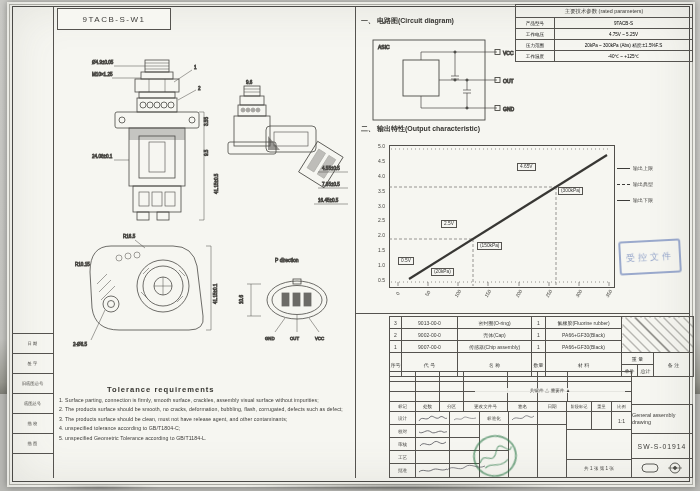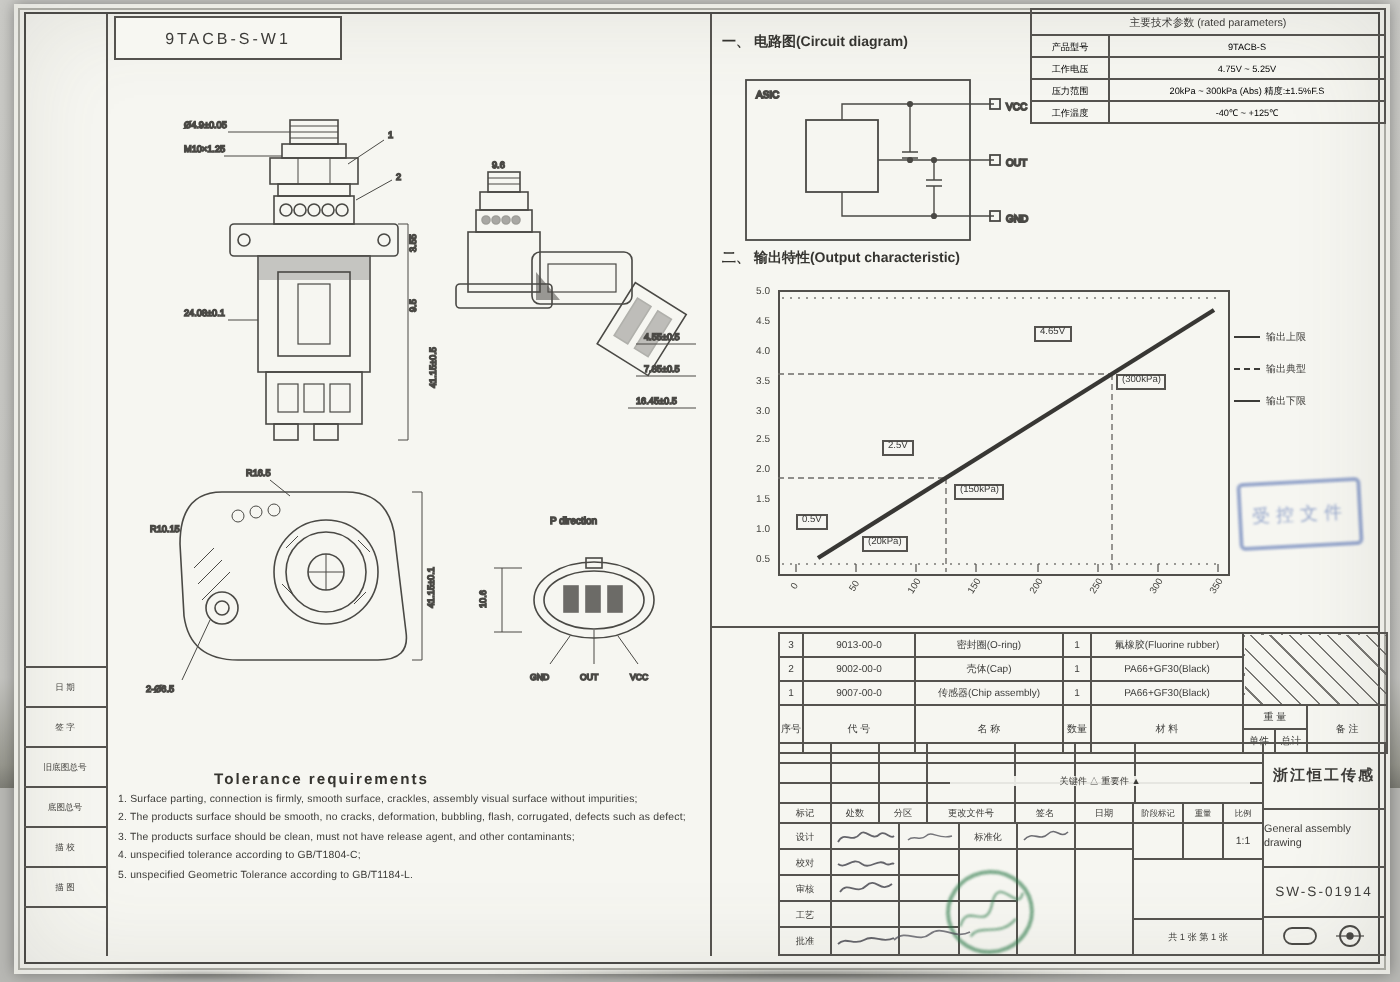--- a/index.html
+++ b/index.html
@@ -397,21 +397,20 @@
 
   <div class="sigcell" style="left:559px;top:399px;width:26px;height:11px;font-size:4.2px;">阶段标记</div>
   <div class="sigcell" style="left:584px;top:399px;width:21px;height:11px;font-size:4.2px;">重量</div>
   <div class="sigcell" style="left:604px;top:399px;width:21px;height:11px;font-size:4.2px;">比例</div>
   <div class="sigcell" style="left:559px;top:409px;width:26px;height:19px;"></div>
   <div class="sigcell" style="left:584px;top:409px;width:21px;height:19px;"></div>
   <div class="sigcell" style="left:604px;top:409px;width:21px;height:19px;font-size:5.2px;">1:1</div>
   <div class="sigcell" style="left:559px;top:427px;width:66px;height:31px;"></div>
   <div class="sigcell" style="left:559px;top:457px;width:66px;height:19px;font-size:4.6px;">共 1 张  第 1 张</div>
 
-  <div class="sigcell" style="left:624px;top:369px;width:62px;height:34px;font-size:7.5px;letter-spacing:1px;font-weight:bold;">浙江恒工传感</div>
   <div class="sigcell" style="left:624px;top:402px;width:62px;height:30px;font-size:5.4px;white-space:normal;line-height:7px;">General assembly drawing</div>
   <div class="sigcell" style="left:624px;top:431px;width:62px;height:26px;font-size:6.8px;letter-spacing:1px;">SW-S-01914</div>
   <div class="sigcell" style="left:624px;top:456px;width:62px;height:20px;">
     <svg width="48" height="14" viewBox="0 0 48 14" fill="none" stroke="#4a4945" stroke-width="0.9">
       <rect x="4" y="3" width="16" height="8" rx="4"></rect>
       <circle cx="37" cy="7" r="5"></circle>
           <circle cx="37" cy="7" r="1.4" fill="#4a4945"></circle>
       <path d="M30,7 H44" stroke-width="0.6"></path>
     </svg>
   </div>

